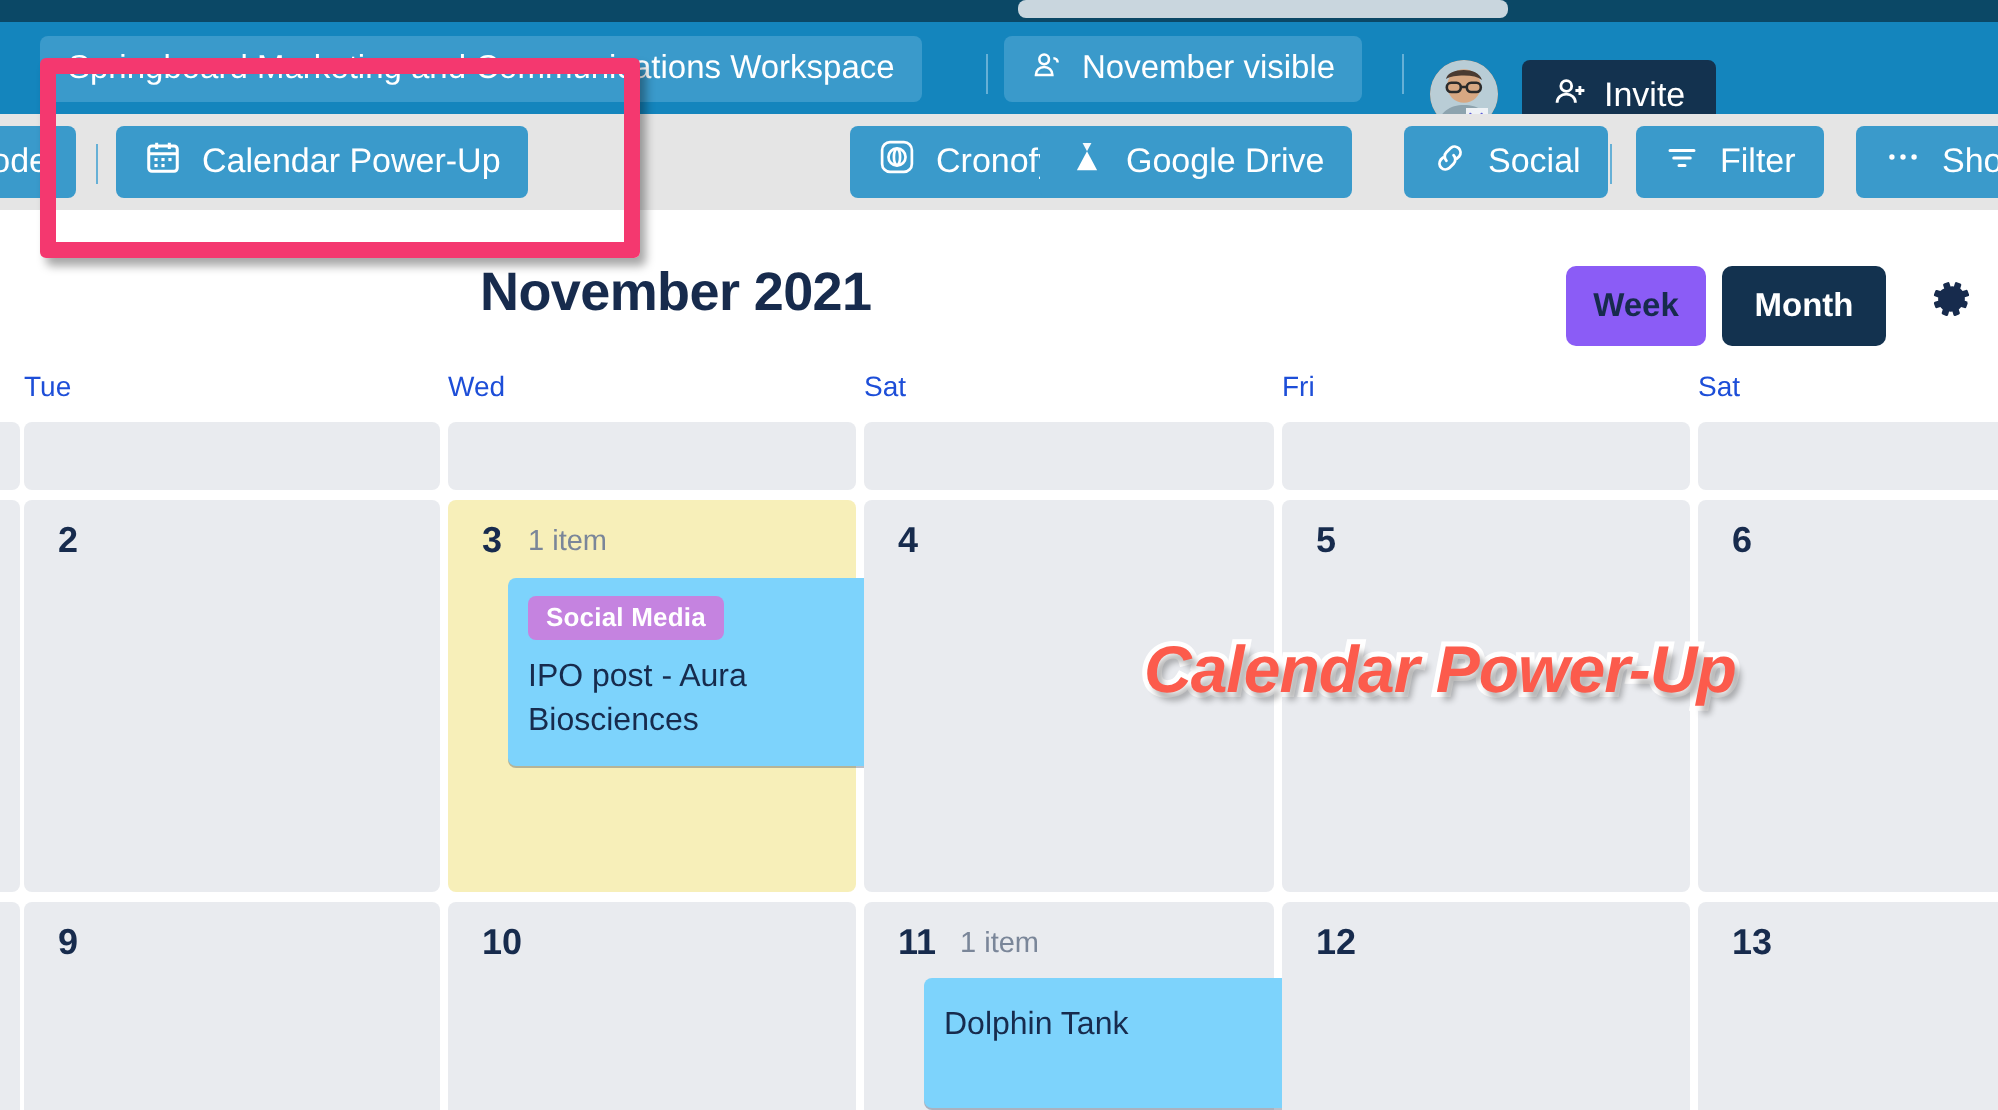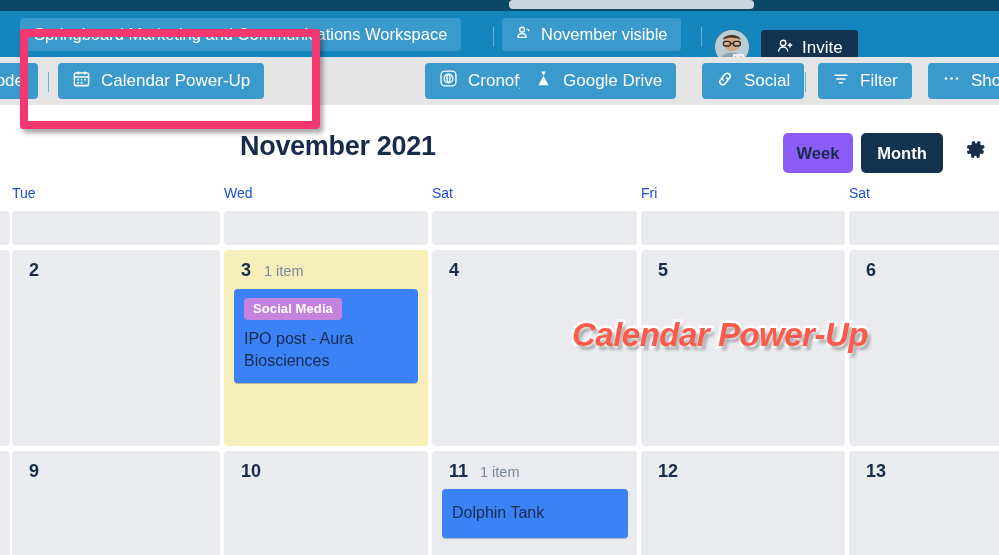--- a/index.html
+++ b/index.html
@@ -99,23 +99,24 @@
   .cell.today { background: #f7efb9; }
   .daynum {
     position: absolute; left: 17px; top: 10px;
     font-size: 18px; font-weight: bold; color: #172b4d;
   }
   .itemcount {
     position: absolute; top: 13px;
     font-size: 14.5px; color: #7a8699;
   }
   .card {
-    position: absolute; background: #3b82f6; border-radius: 4px;
+    position: absolute; background: #7dd3fc; border-radius: 4px;
     box-shadow: 0 1px 0 rgba(9,30,66,0.28);
     padding: 9px 10px 11px 10px;
+    margin-left: 20px;
   }
   .label-chip {
     display: inline-block; background: #c583e0; color: #ffffff;
     font-size: 13px; font-weight: bold; border-radius: 4px;
     padding: 3px 9px 4px 9px; margin-bottom: 8px; letter-spacing: .1px;
   }
   .card-title {
     font-size: 16px; color: #172b4d; line-height: 1.38;
   }
 
@@ -327,21 +328,21 @@
       <div class="daynum">9</div>
     </div>
 
     <div class="cell" style="left:224px; top:240px; width:204px; height:120px;">
       <div class="daynum">10</div>
     </div>
 
     <div class="cell" style="left:432px; top:240px; width:205px; height:120px;">
       <div class="daynum">11</div>
       <div class="itemcount" style="left:48px;">1 item</div>
-      <div class="card" style="left:10px; top:38px; width:186px; padding:13px 10px 14px 10px;">
+      <div class="card" style="left:10px; top:38px; width:186px; padding:13px 10px 30px 10px;">
         <div class="card-title">Dolphin Tank</div>
       </div>
     </div>
 
     <div class="cell" style="left:641px; top:240px; width:204px; height:120px;">
       <div class="daynum">12</div>
     </div>
 
     <div class="cell" style="left:849px; top:240px; width:162px; height:120px;">
       <div class="daynum">13</div>

